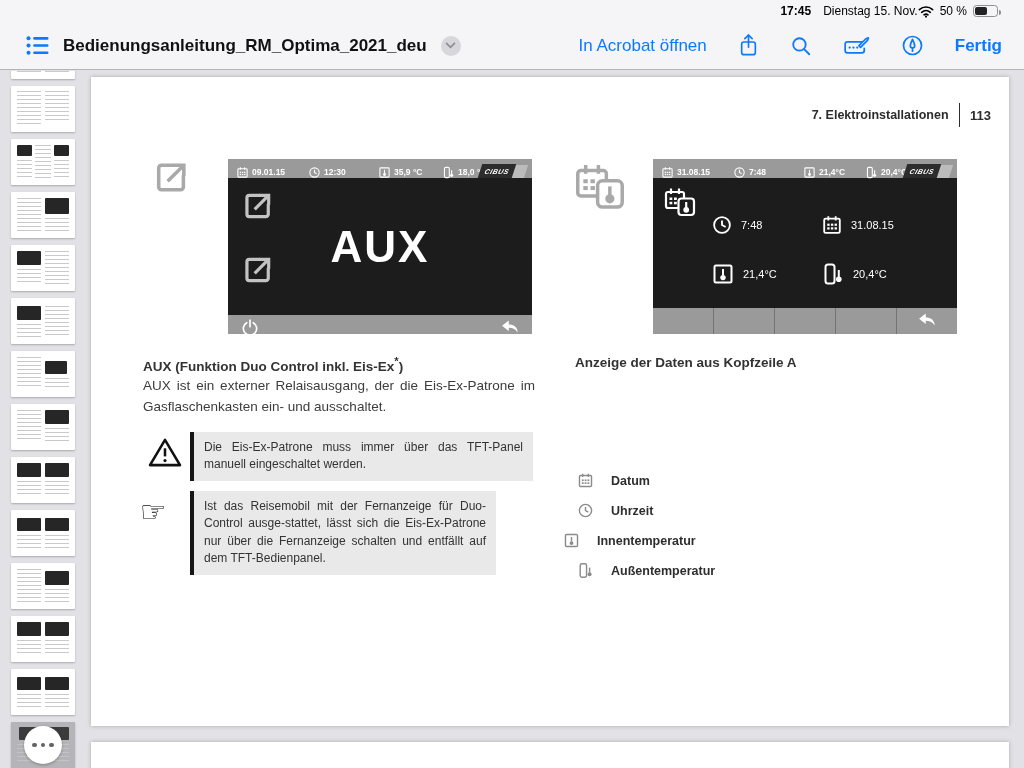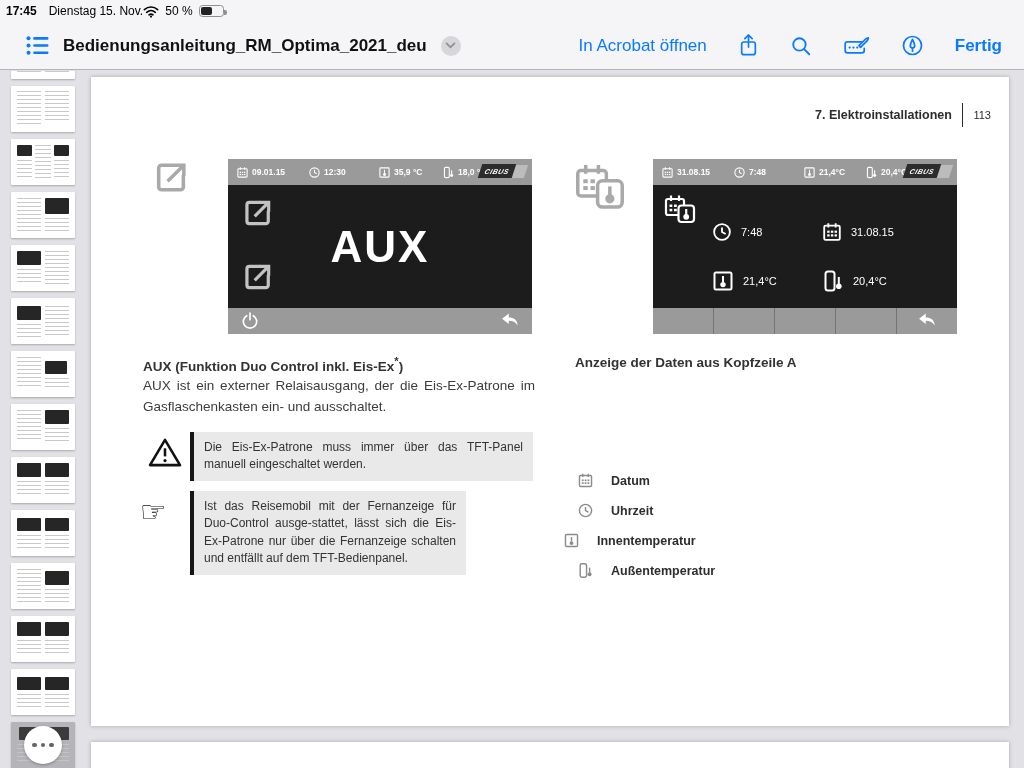--- a/index.html
+++ b/index.html
@@ -1,21 +1,21 @@
 <!DOCTYPE html>
 <html><head>
 <meta charset="utf-8">
 <style>
   *{margin:0;padding:0;box-sizing:border-box}
   html,body{width:1024px;height:768px;overflow:hidden}
   body{font-family:"Liberation Sans",sans-serif;background:#e2e2e6;position:relative}
 
   
   .statusbar{position:absolute;left:0;top:0;width:1024px;height:22px;background:#f5f5f7;
-    display:flex;align-items:center;justify-content:flex-start;padding:0 6px;font-size:12px;color:#000}
+    display:flex;align-items:center;justify-content:flex-end;padding:0 26px;font-size:12px;color:#000}
   .sb-left{display:flex;gap:12px;align-items:center}
   .sb-time{font-weight:600}
   .sb-right{display:flex;gap:6px;align-items:center;font-weight:500}
   .batt{position:relative;width:25px;height:12px;border:1px solid #8e8e93;border-radius:3.5px}
   .batt i{position:absolute;left:1px;top:1px;bottom:1px;width:50%;background:#222;border-radius:2px}
   .batt u{position:absolute;right:-4px;top:3.5px;width:2.5px;height:5px;background:#8e8e93;border-radius:0 2px 2px 0}
 
   
   .toolbar{position:absolute;left:0;top:22px;width:1024px;height:48px;background:#f5f5f7;border-bottom:1px solid #b4b4b8;
     display:flex;align-items:center}
@@ -43,25 +43,25 @@
     background:#fff;display:flex;align-items:center;justify-content:center;gap:4px;box-shadow:0 1px 3px rgba(0,0,0,.3)}
   .dots-circle i{width:4.5px;height:4.5px;border-radius:50%;background:#636366}
 
   
   .page{position:absolute;left:91px;top:6px;width:918px;height:649px;background:#fff;box-shadow:0 0 4px rgba(0,0,0,.25)}
   .nextpage{position:absolute;left:91px;top:671px;width:918px;height:40px;background:#fff;box-shadow:0 0 4px rgba(0,0,0,.25)}
 
   .pg-header{position:absolute;top:26px;right:18px;display:flex;align-items:center;gap:10px;color:#2d2d2d}
   .pg-chapter{font-size:12.5px;font-weight:700}
   .pg-divider{width:1.5px;height:24px;background:#2d2d2d}
-  .pg-num{font-size:11px;font-weight:400}
+  .pg-num{font-size:13px;font-weight:700}
 
   
   .tft{position:absolute;width:304px;height:175px;background:#1c1c1c;display:flex;flex-direction:column}
-  .tft-head,.tft-foot{height:26px;background:#9a9a9a;position:relative;flex:none}
+  .tft-head,.tft-foot{height:19px;background:#9a9a9a;position:relative;flex:none}
   .tft-body{flex:1;position:relative;color:#fff}
   .ph-item{position:absolute;top:0;height:26px;display:flex;align-items:center;gap:3px;color:#fff;font-size:8.5px;font-weight:600}
   .cibus{position:absolute;right:6px;top:5px;width:46px;height:15px}
   .cibus .bk{position:absolute;left:10px;top:1px;width:36px;height:13px;background:#bcbcbc;transform:skewX(-18deg)}
   .cibus .fr{position:absolute;left:0;top:0;width:34px;height:14px;background:#2c2c2c;transform:skewX(-18deg);
     display:flex;align-items:center;justify-content:center;color:#fff;font-size:7px;font-style:italic;font-weight:700;letter-spacing:.5px}
   .aux-label{position:absolute;left:0;right:0;top:50%;transform:translateY(-50%);text-align:center;
     font-size:44px;font-weight:700;letter-spacing:2px;color:#fff}
   .tft-row{position:absolute;display:flex;align-items:center;gap:8px;font-size:11px;color:#fff}
   .seg-foot{display:flex;height:26px}
@@ -516,21 +516,21 @@
     <span style="position:absolute;left:56px;top:359px">
       <svg width="36" height="33" viewBox="0 0 24 22">
           <path d="M12 2.6 L22 19.4 H2 Z" fill="none" stroke="#111" stroke-width="1.7" stroke-linejoin="round"></path>
           <path d="M12 8.2 V13.6" stroke="#111" stroke-width="1.7"></path>
           <circle cx="12" cy="16.4" r="1.05" fill="#111"></circle>
         </svg>
     </span>
     <div class="notebox" style="left:99px;top:355px;width:343px">Die Eis-Ex-Patrone muss immer über das TFT-Panel manuell eingeschaltet werden.</div>
 
     <span class="hand" style="left:49px;top:420px">☞</span>
-    <div class="notebox" style="left:99px;top:414px;width:276px">Ist das Reisemobil mit der Fernanzeige für Duo-Control ausge-stattet, lässt sich die Eis-Ex-Patrone nur über die Fernanzeige schalten und entfällt auf dem TFT-Bedienpanel.</div>
+    <div class="notebox" style="left:99px;top:414px;width:306px">Ist das Reisemobil mit der Fernanzeige für Duo-Control ausge-stattet, lässt sich die Eis-Ex-Patrone nur über die Fernanzeige schalten und entfällt auf dem TFT-Bedienpanel.</div>
 
     <div class="col-head" style="left:484px;top:278px">Anzeige der Daten aus Kopfzeile A</div>
 
     <div class="legend-row" style="left:486px;top:395px">
       <svg width="17" height="17" viewBox="0 0 24 24" style="color:#8b8b8b">
           <g fill="none" stroke="currentColor" stroke-width="2">
             <rect x="3.5" y="5" width="17" height="15.5" rx="1.5"></rect>
             <path d="M8 2.5 V7 M16 2.5 V7"></path>
           </g>
           <g fill="currentColor">

